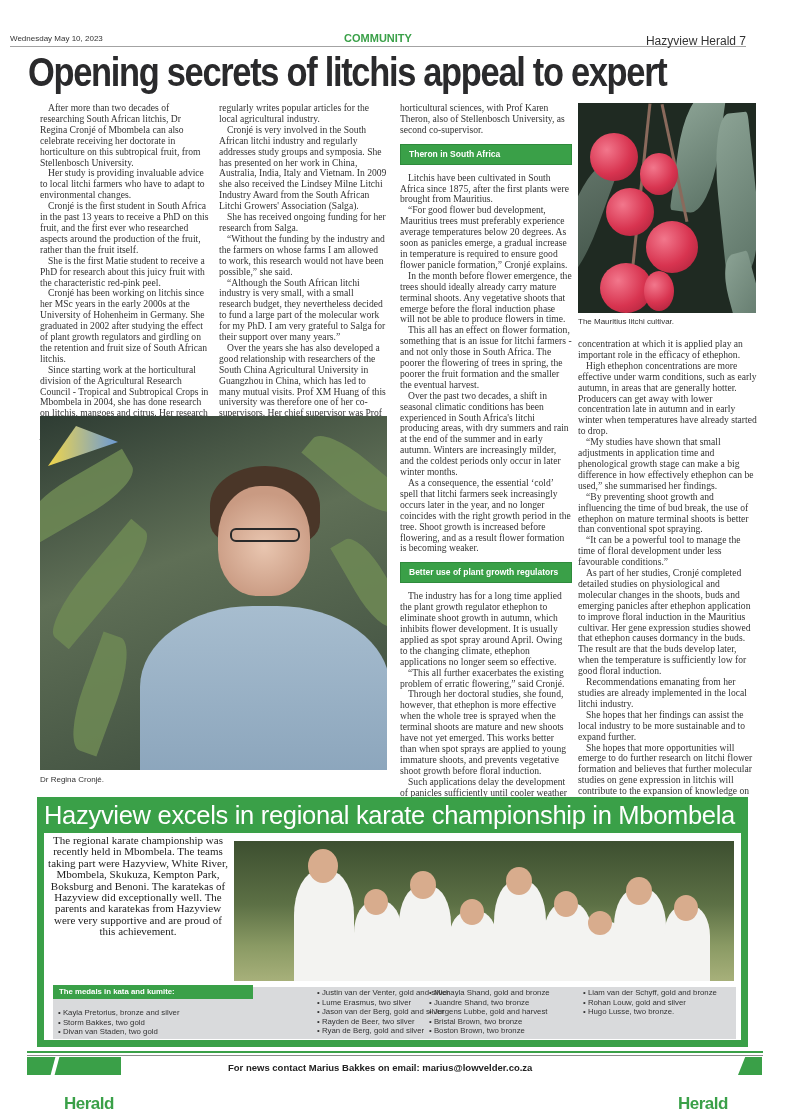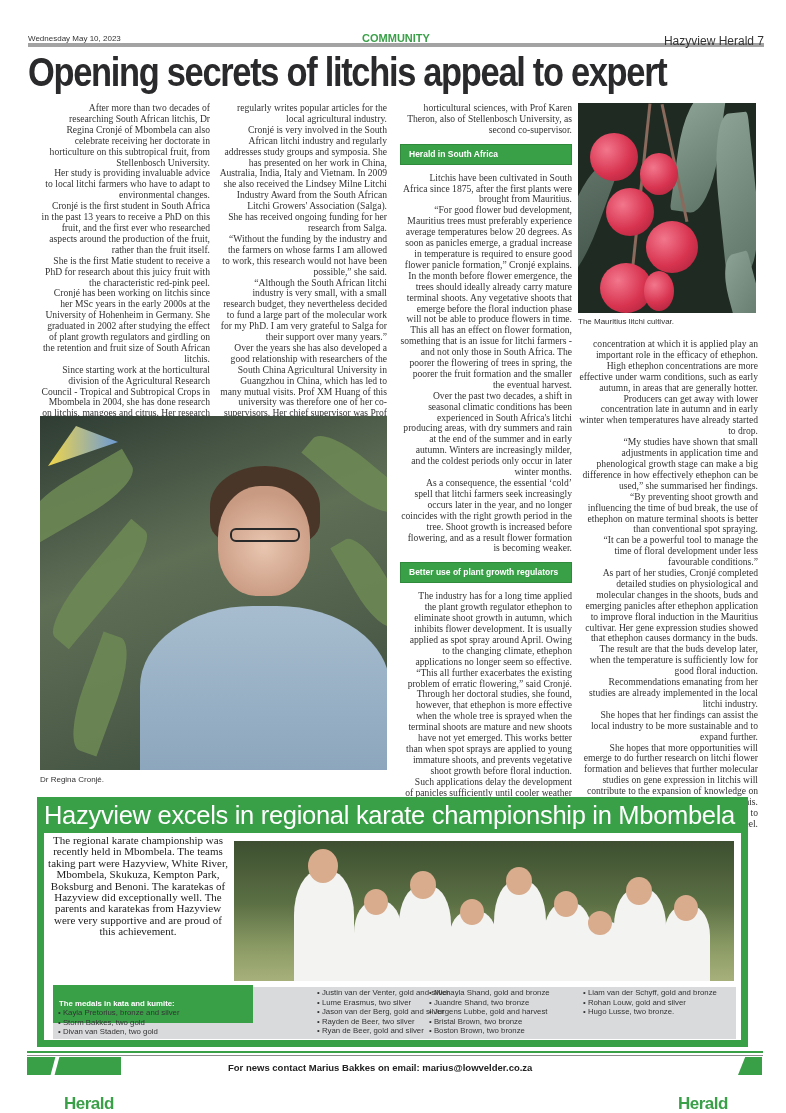--- a/index.html
+++ b/index.html
@@ -1,27 +1,27 @@
 <!DOCTYPE html>
 <html><head>
 <meta charset="utf-8">
 <style>
   * { box-sizing: border-box; margin: 0; padding: 0; }
   html, body { width: 786px; height: 1113px; background: #ffffff; overflow: hidden; }
   body { position: relative; font-family: "Liberation Serif", serif; color: #2b2b2b; }
 
-  .masthead { position: absolute; left: 28px; top: 33px; width: 736px; height: 14px; border-bottom: 4px solid #a3a3a3; font-family: "Liberation Sans", sans-serif; }
+  .masthead { position: absolute; left: 10px; top: 33px; width: 736px; height: 14px; border-bottom: 1px solid #a3a3a3; font-family: "Liberation Sans", sans-serif; }
   .masthead .date { position: absolute; left: 0; top: 1px; font-size: 8px; color: #333; }
   .masthead .section { position: absolute; left: 0; right: 0; top: -1px; text-align: center; font-size: 11px; font-weight: bold; color: #3aa048; }
   .masthead .pageref { position: absolute; right: 0; top: 1px; font-size: 12px; color: #333; }
 
   .headline { position: absolute; left: 28px; top: 50px; width: 740px; font-family: "Liberation Sans", sans-serif; font-weight: bold; font-size: 40px; line-height: 44px; color: #2a2a2c; letter-spacing: -1.5px; transform: scaleX(0.86); transform-origin: left top; white-space: nowrap; }
 
   .col { position: absolute; font-size: 9.6px; line-height: 10.9px; color: #333; text-align: left; }
-  .col p { text-indent: 8px; text-align: right; }
+  .col p { text-indent: 8px; }
   .c1 { left: 40px; top: 103px; width: 170px; }
   .c2 { left: 219px; top: 103px; width: 168px; }
   .c3 { left: 400px; top: 103px; width: 172px; }
   .c4 { left: 578px; top: 339px; width: 180px; }
 
   .subhead { background: #3aa048; color: #fff; font-family: "Liberation Sans", sans-serif; font-weight: bold; font-size: 8.5px; padding: 4px 8px; margin: 8px 0 8px 0; border: 1px solid #2f8a3c; }
 
   .photo-litchi { position: absolute; left: 578px; top: 103px; width: 178px; height: 210px; background: #1f2a22; overflow: hidden; }
   .leaf { position: absolute; background: linear-gradient(135deg,#8ea597,#5c7366); border-radius: 50% 5% 50% 5%; }
   .fruit { position: absolute; border-radius: 50%; background: radial-gradient(circle at 35% 35%, #f2778c, #d83450 55%, #a41f37); }
@@ -40,21 +40,21 @@
 
   .karate { position: absolute; left: 37px; top: 797px; width: 711px; height: 250px; background: #3aa048; }
   .karate-title { position: absolute; left: 7px; top: 1px; font-family: "Liberation Sans", sans-serif; font-size: 25.5px; line-height: 34px; color: #fff; letter-spacing: -0.3px; white-space: nowrap; }
   .karate-inner { position: absolute; left: 7px; top: 36px; width: 697px; height: 207px; background: #fff; }
   .karate-intro { position: absolute; left: 4px; top: 2px; width: 180px; font-family: Liberation Serif, serif; font-size: 11px; line-height: 11.4px; color: #222; text-align: center; }
   .photo-karate { position: absolute; left: 190px; top: 8px; width: 500px; height: 140px; overflow: hidden; background: linear-gradient(180deg,#3d4f30 0%,#5c7045 45%,#8a9a64 75%,#a7b07a 100%); }
   .kid { position: absolute; bottom: 0; background: #f3f3f1; border-radius: 40% 40% 0 0; }
   .kid-head { position: absolute; border-radius: 50%; background: #d8ac8d; }
 
   .medals { position: absolute; left: 9px; top: 154px; width: 683px; height: 52px; background: #d9dadc; font-family: "Liberation Sans", sans-serif; font-size: 7.8px; line-height: 9.6px; color: #333; }
-  .medals-title { position: absolute; left: 0; top: -2px; width: 200px; background: #3aa048; color: #fff; font-weight: bold; font-size: 7.8px; padding: 14px 6px; }
+  .medals-title { position: absolute; left: 0; top: -2px; width: 200px; background: #3aa048; color: #fff; font-weight: bold; font-size: 7.8px; padding: 2px 6px; }
   .med-col { position: absolute; }
   .mc1 { left: 5px; top: 21px; width: 200px; }
   .mc2 { left: 216px; top: 1px; width: 180px; margin-left: 48px; }
   .mc3 { left: 376px; top: 1px; width: 170px; }
   .mc4 { left: 530px; top: 1px; width: 150px; }
 
   .footer { position: absolute; left: 27px; top: 1051px; width: 736px; height: 24px; border-top: 2px solid #3aa048; }
   .footer-line { position: absolute; left: 0; top: 2px; width: 100%; height: 1px; background: #8c8c8c; }
   .herald-logo { position: absolute; top: 6px; height: 18px; background: #3aa048; }
   .hl-left { left: 0; width: 94px; clip-path: polygon(0 0,100% 0,100% 100%,0 100%); }
@@ -87,21 +87,21 @@
   <p style="text-indent:0">regularly writes popular articles for the local agricultural industry.</p>
   <p>Cronjé is very involved in the South African litchi industry and regularly addresses study groups and symposia. She has presented on her work in China, Australia, India, Italy and Vietnam. In 2009 she also received the Lindsey Milne Litchi Industry Award from the South African Litchi Growers' Association (Salga).</p>
   <p>She has received ongoing funding for her research from Salga.</p>
   <p>“Without the funding by the industry and the farmers on whose farms I am allowed to work, this research would not have been possible,” she said.</p>
   <p>“Although the South African litchi industry is very small, with a small research budget, they nevertheless decided to fund a large part of the molecular work for my PhD. I am very grateful to Salga for their support over many years.”</p>
   <p>Over the years she has also developed a good relationship with researchers of the South China Agricultural University in Guangzhou in China, which has led to many mutual visits. Prof XM Huang of this university was therefore one of her co-supervisors. Her chief supervisor was Prof Lynn Hoffmann, previously of Stellenbosch University's department of</p>
 </div>
 
 <div class="col c3">
   <p style="text-indent:0">horticultural sciences, with Prof Karen Theron, also of Stellenbosch University, as second co-supervisor.</p>
-  <div class="subhead">Herald in South Africa</div>
+  <div class="subhead">Theron in South Africa</div>
   <p>Litchis have been cultivated in South Africa since 1875, after the first plants were brought from Mauritius.</p>
   <p>“For good flower bud development, Mauritius trees must preferably experience average temperatures below 20 degrees. As soon as panicles emerge, a gradual increase in temperature is required to ensure good flower panicle formation,” Cronjé explains.</p>
   <p>In the month before flower emergence, the trees should ideally already carry mature terminal shoots. Any vegetative shoots that emerge before the floral induction phase will not be able to produce flowers in time.</p>
   <p>This all has an effect on flower formation, something that is an issue for litchi farmers - and not only those in South Africa. The poorer the flowering of trees in spring, the poorer the fruit formation and the smaller the eventual harvest.</p>
   <p>Over the past two decades, a shift in seasonal climatic conditions has been experienced in South Africa's litchi producing areas, with dry summers and rain at the end of the summer and in early autumn. Winters are increasingly milder, and the coldest periods only occur in later winter months.</p>
   <p>As a consequence, the essential ‘cold’ spell that litchi farmers seek increasingly occurs later in the year, and no longer coincides with the right growth period in the tree. Shoot growth is increased before flowering, and as a result flower formation is becoming weaker.</p>
   <div class="subhead">Better use of plant growth regulators</div>
   <p>The industry has for a long time applied the plant growth regulator ethephon to eliminate shoot growth in autumn, which inhibits flower development. It is usually applied as spot spray around April. Owing to the changing climate, ethephon applications no longer seem so effective.</p>
   <p>“This all further exacerbates the existing problem of erratic flowering,” said Cronjé.</p>
   <p>Through her doctoral studies, she found, however, that ethephon is more effective when the whole tree is sprayed when the terminal shoots are mature and new shoots have not yet emerged. This works better than when spot sprays are applied to young immature shoots, and prevents vegetative shoot growth before floral induction.</p>
@@ -181,21 +181,21 @@
       <div class="med-col mc1">
         <div>• Kayla Pretorius, bronze and silver</div>
         <div>• Storm Bakkes, two gold</div>
         <div>• Divan van Staden, two gold</div>
       </div>
       <div class="med-col mc2">
         <div>• Justin van der Venter, gold and silver</div>
         <div>• Lume Erasmus, two silver</div>
         <div>• Jason van der Berg, gold and silver</div>
         <div>• Rayden de Beer, two silver</div>
-        <div>• Ryan de Beer, gold and silver</div>
+        <div>• Ryan de Berg, gold and silver</div>
       </div>
       <div class="med-col mc3">
         <div>• Michayla Shand, gold and bronze</div>
         <div>• Juandre Shand, two bronze</div>
         <div>• Jurgens Lubbe, gold and harvest</div>
         <div>• Bristal Brown, two bronze</div>
         <div>• Boston Brown, two bronze</div>
       </div>
       <div class="med-col mc4">
         <div>• Liam van der Schyff, gold and bronze</div>

